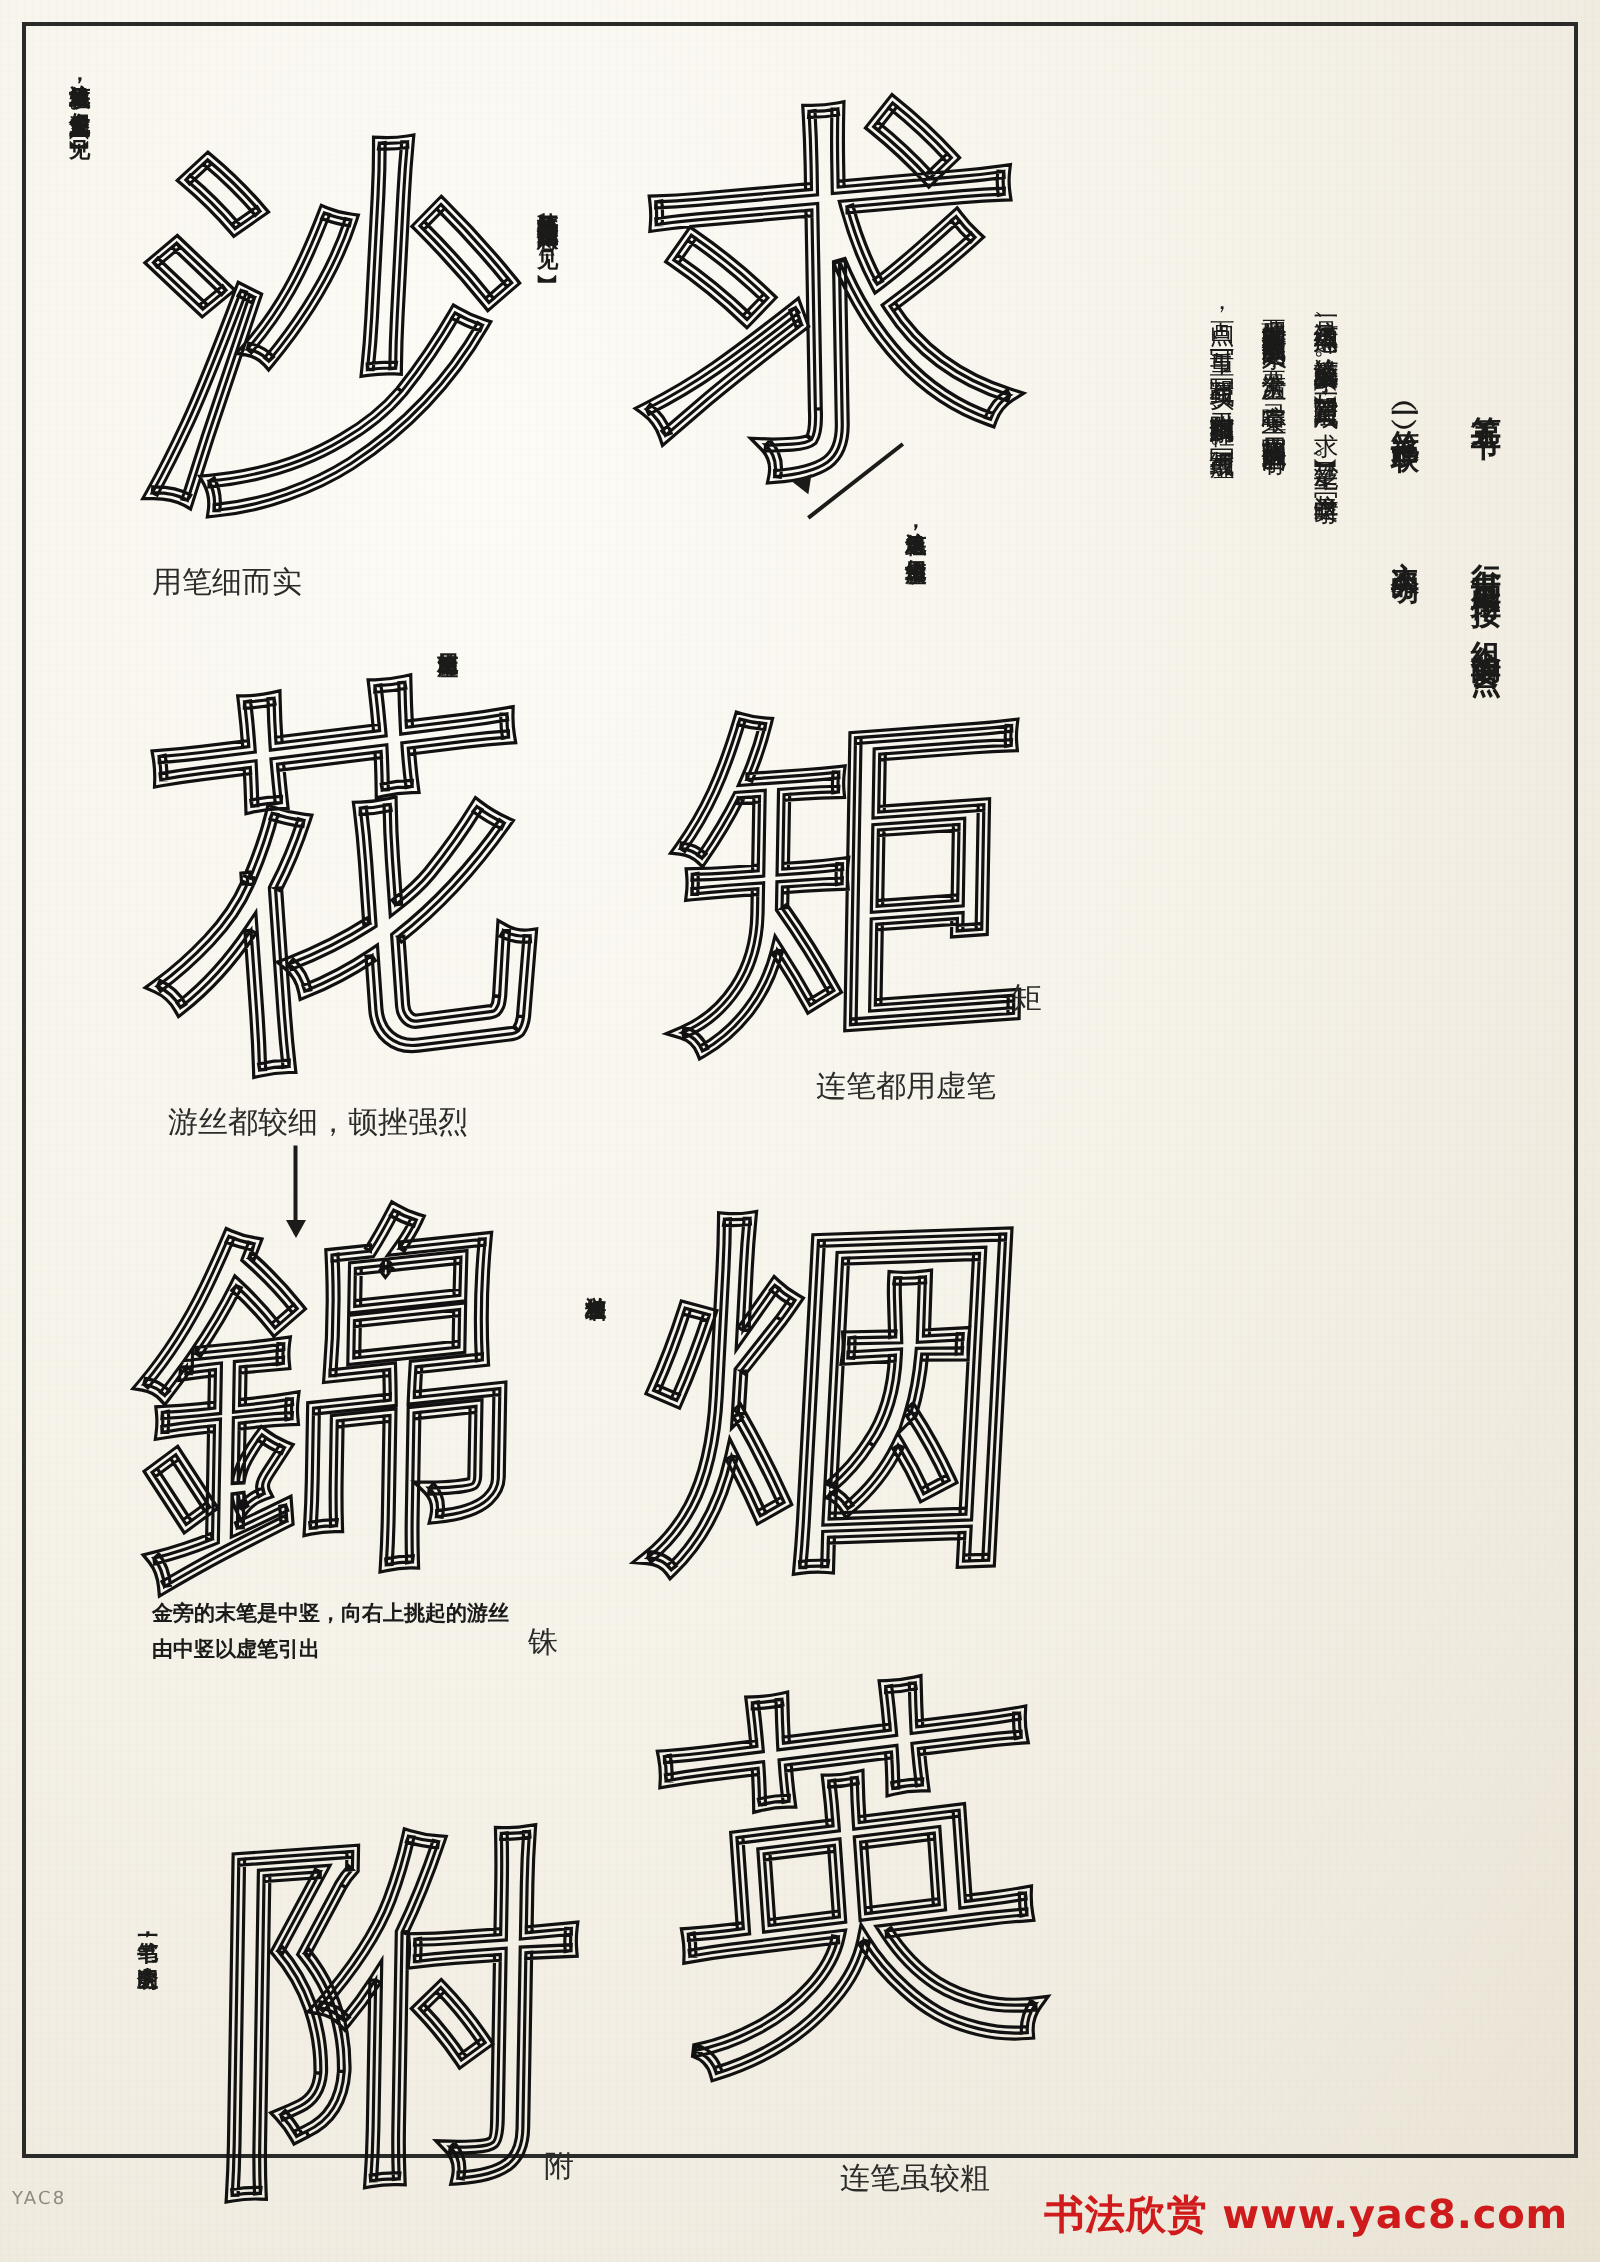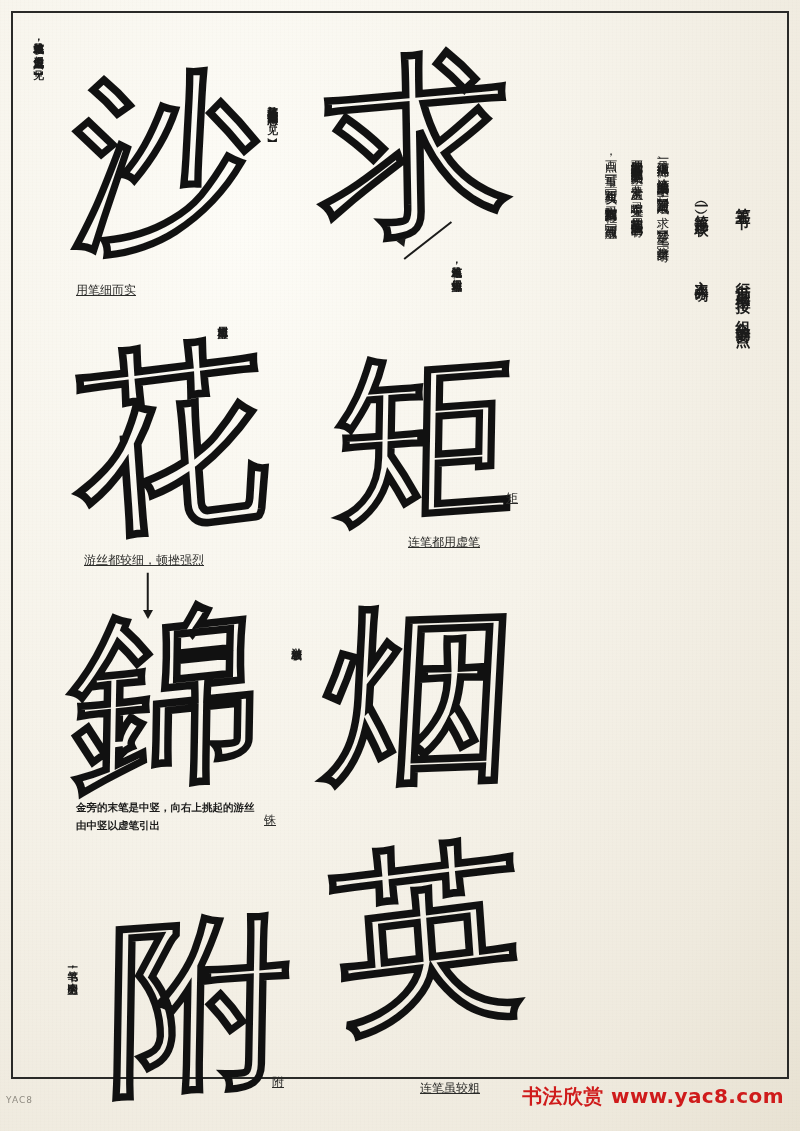--- a/index.html
+++ b/index.html
@@ -75,23 +75,22 @@
     font-size: 10.5px;
     line-height: 1.6;
     font-weight: bold;
   }
   .annot-v {
     font-size: 10.5px;
     line-height: 1.65;
     font-weight: bold;
   }
   .char-label {
-    font-size: 12px;
+    font-size: 15px;
     color: #2b2b29;
-    text-decoration: underline;
   }
 
   
   .glyph {
     position: absolute;
     display: flex;
     align-items: center;
     justify-content: center;
     color: transparent;
     font-family: "DejaVu Serif", serif;
@@ -122,21 +121,21 @@
   }
   .arrow-head {
     position: absolute;
     width: 0; height: 0;
   }
 
   
   #footer {
     position: absolute;
     right: 16px;
-    bottom: 21px;
+    bottom: 10px;
     font-size: 20px;
     font-weight: bold;
     color: #cf1b1b;
     letter-spacing: .02em;
     font-family: "DejaVu Sans", sans-serif;
     margin-top: 44px;
   }
   #corner-tag {
     position: absolute;
     left: 6px;

